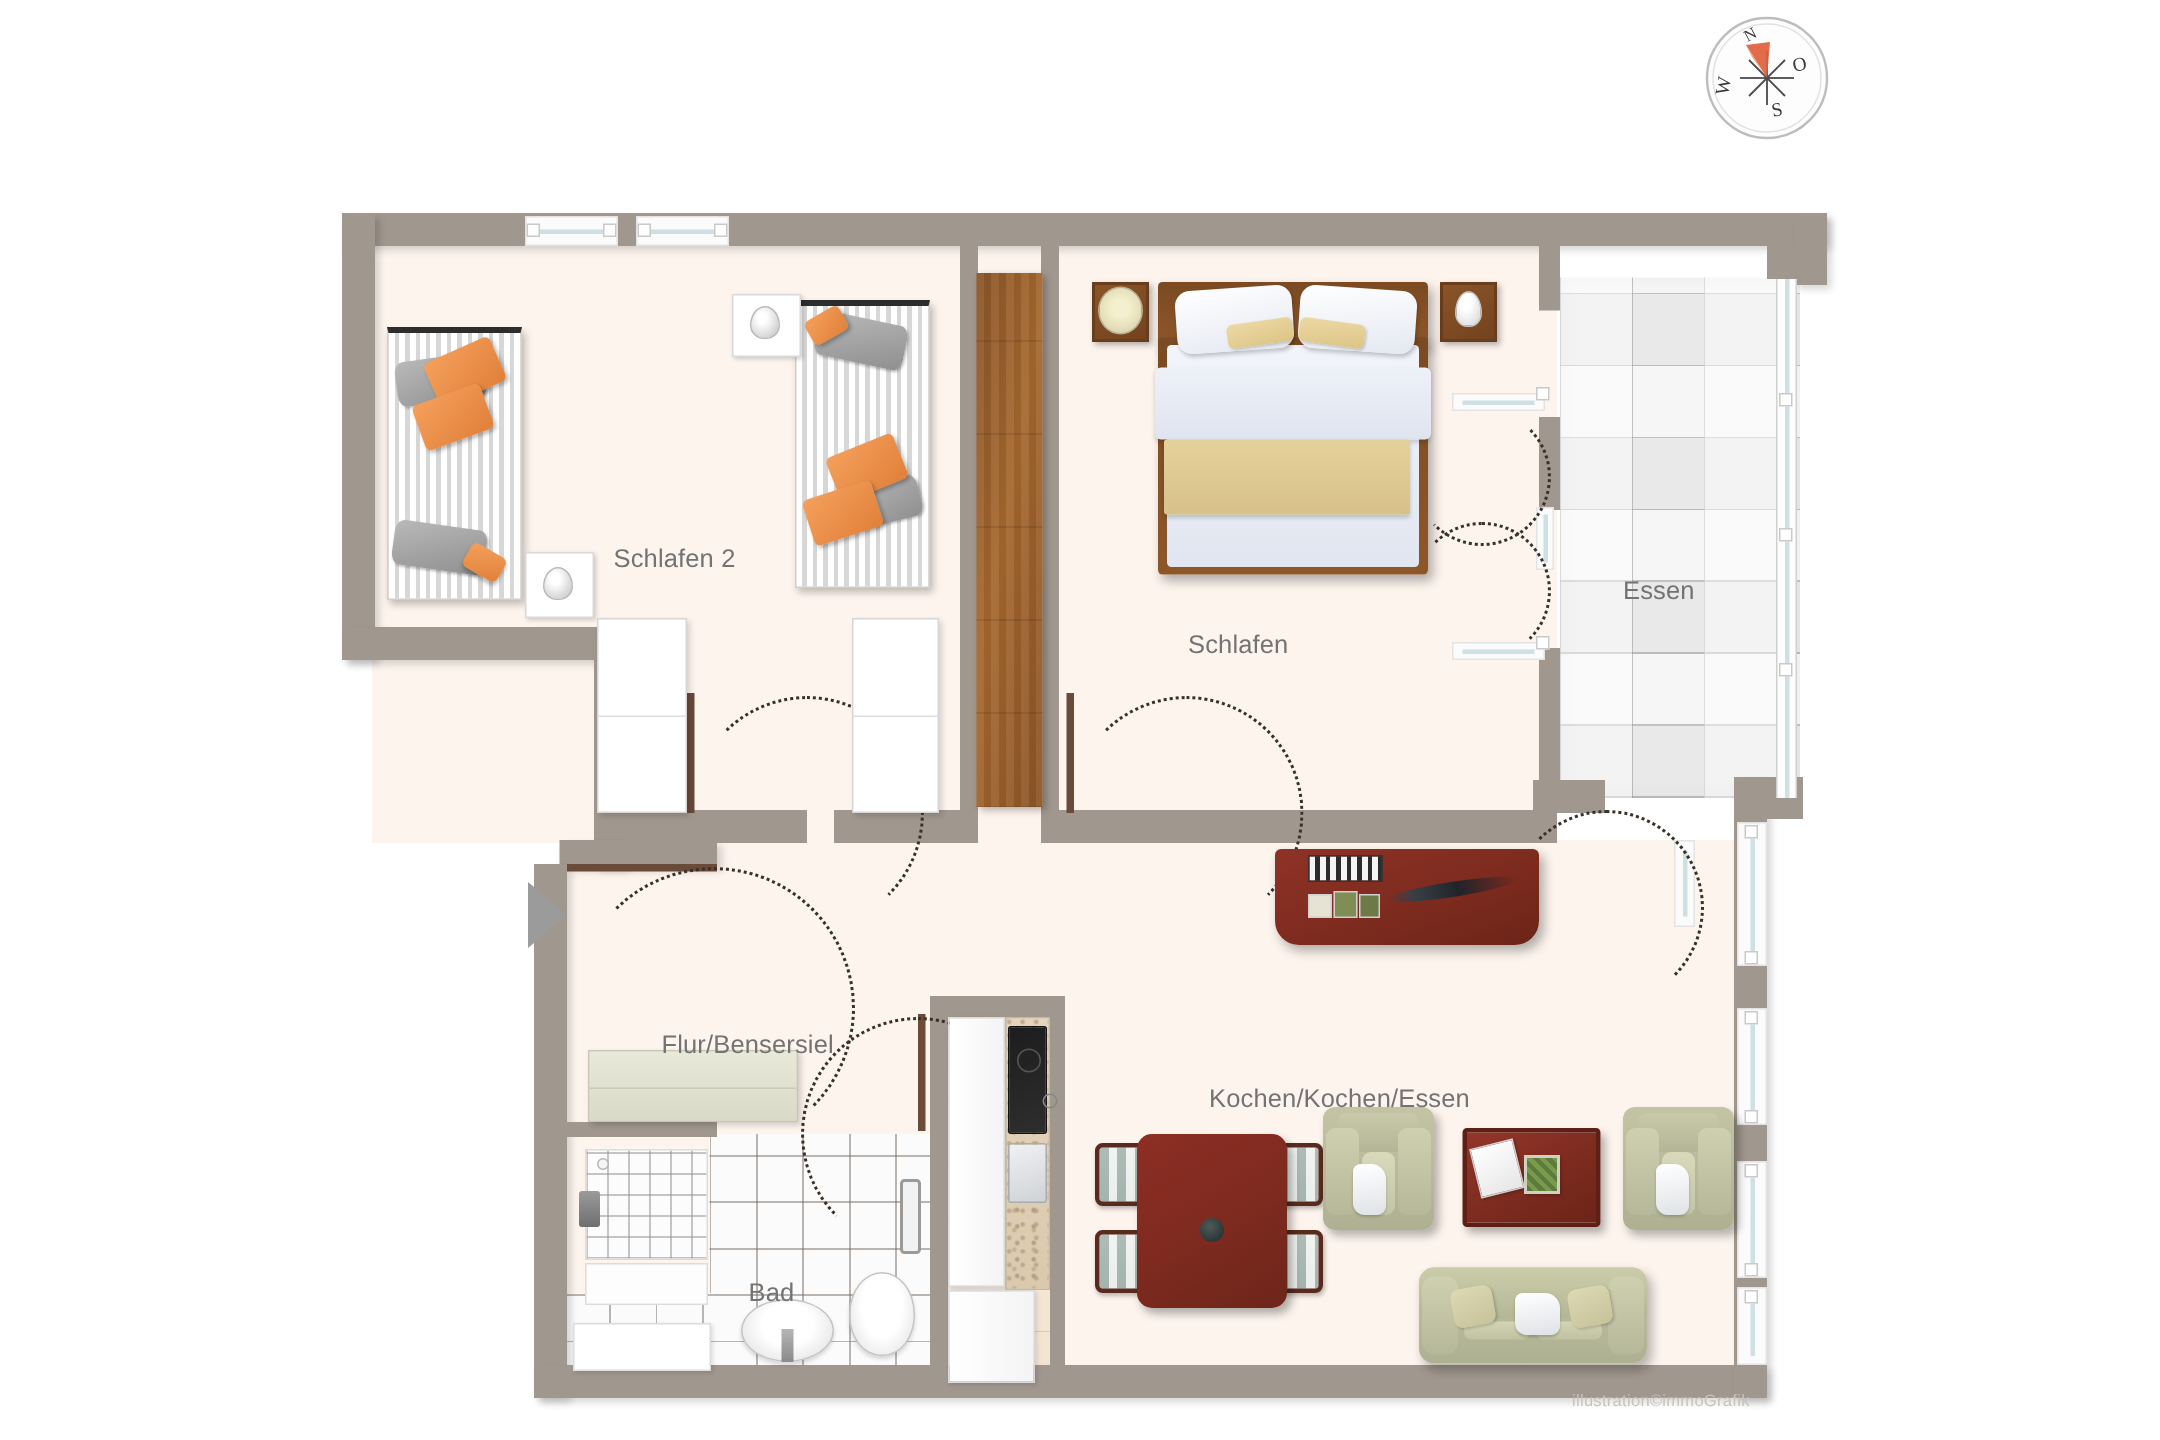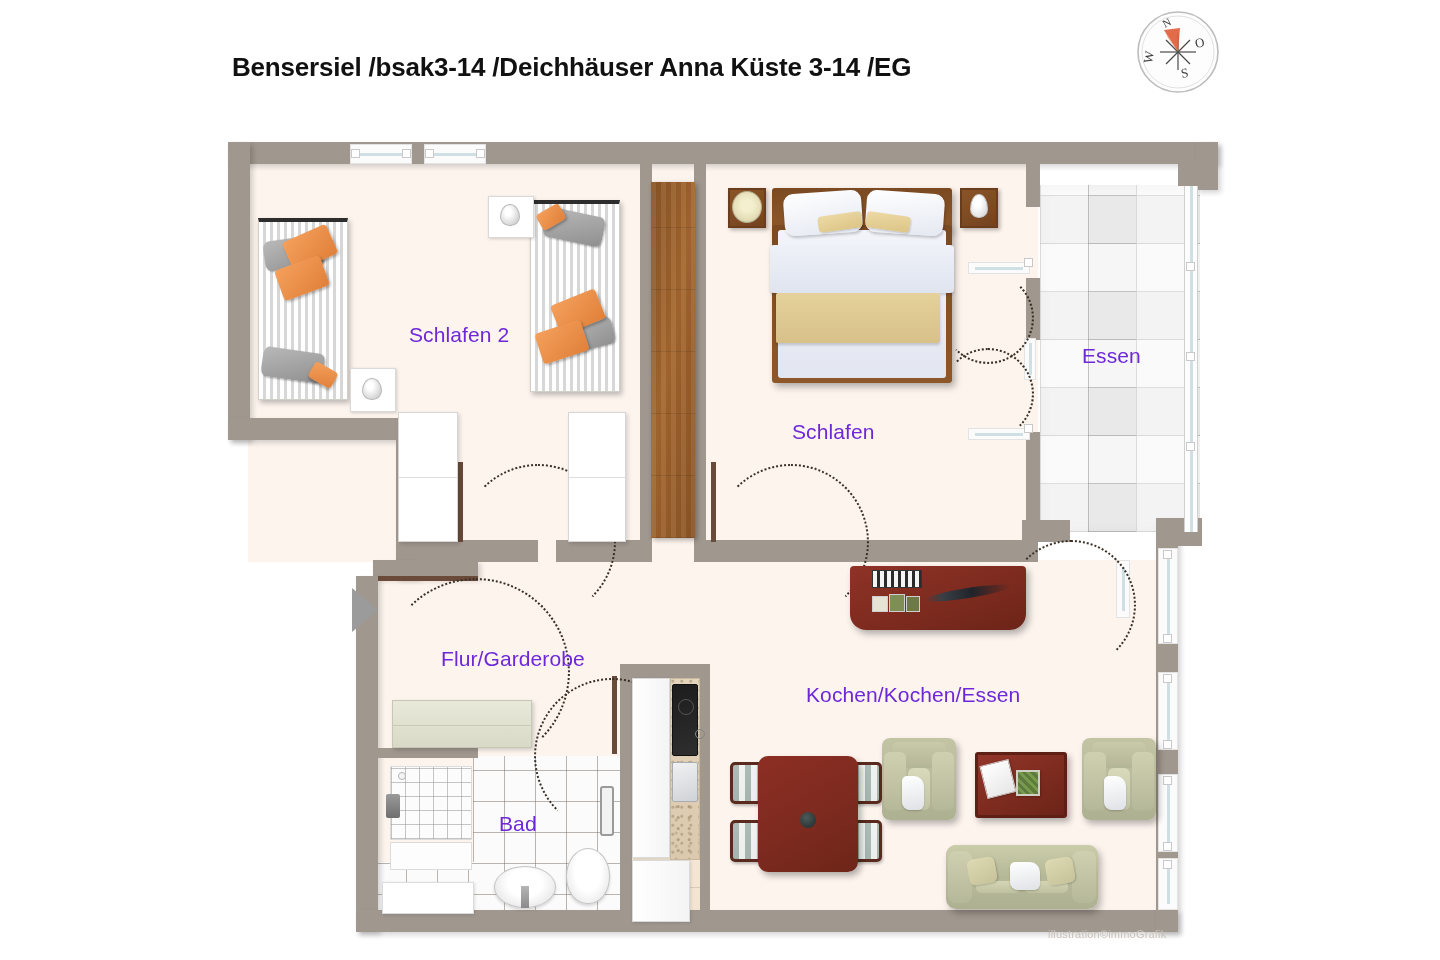--- a/index.html
+++ b/index.html
@@ -24,22 +24,22 @@
 
   
   .plan { position: absolute; left: 0; top: 0; width: 1440px; height: 960px; }
 
   
   .wall  { position: absolute; background: #a0978e; }
   .floor { position: absolute; background: #fdf4ee; }
   .shadow-wall { box-shadow: 3px 3px 5px rgba(0,0,0,0.16); }
 
   .room-label {
-    position: absolute; font-size: 21px; color: #6d28d9;
-    white-space: nowrap; letter-spacing: 0.1px;
+    position: absolute; font-size: 17px; color: #737373;
+    white-space: nowrap; letter-spacing: 0.1px; margin-top: 40px;
   }
 
   
   .window {
     position: absolute; background: #fbfbfb;
     border: 1px solid #e3e3e3;
   }
   .window::after {
     content: ""; position: absolute; left: 50%; top: 10%;
     width: 3px; height: 80%; margin-left: -1.5px;
@@ -356,21 +356,20 @@
 
   .towelrail{
     position:absolute; border:2px solid #9a9a9a; border-radius:3px; background:#f2f2f2;
   }
 </style>
 </head>
 <body>
 
 <div id="page">
 
-  <div class="title">Bensersiel /bsak3-14 /Deichhäuser Anna Küste 3-14 /EG</div>
 
   <div class="compass">
     <svg width="88" height="88" viewBox="0 0 88 88">
       <circle cx="44" cy="44" r="40" fill="#fdfdfd" stroke="#bdbdbd" stroke-width="1.6"></circle>
       <circle cx="44" cy="44" r="36" fill="none" stroke="#e2e2e2" stroke-width="1"></circle>
 
       <g stroke="#4a4a4a" stroke-width="1.2">
         <line x1="44" y1="44" x2="44" y2="26"></line>
         <line x1="44" y1="44" x2="62" y2="44"></line>
         <line x1="44" y1="44" x2="44" y2="62"></line>
@@ -606,22 +605,22 @@
     <div class="sink" style="left:494px;top:866px;width:62px;height:42px;"></div>
     <div class="fz" style="left:521px;top:886px;width:8px;height:22px;background:linear-gradient(180deg,#b5b5b5,#8a8a8a);"></div>
 
     <div class="toilet" style="left:566px;top:848px;width:44px;height:56px;"></div>
 
     <div class="towelrail" style="left:600px;top:786px;width:14px;height:50px;"></div>
 
     <div class="bench" style="left:392px;top:700px;width:140px;height:48px;"></div>
 
     <div class="room-label" style="left:409px;top:323px;">Schlafen 2</div>
-    <div class="room-label" style="left:792px;top:420px;text-align:right;">Schlafen</div>
+    <div class="room-label" style="left:792px;top:380px;text-align:right;">Schlafen</div>
     <div class="room-label" style="left:1082px;top:344px;">Essen</div>
-    <div class="room-label" style="left:441px;top:647px;">Flur/Garderobe</div>
+    <div class="room-label" style="left:441px;top:647px;">Flur/Bensersiel</div>
     <div class="room-label" style="left:499px;top:812px;">Bad</div>
     <div class="room-label" style="left:806px;top:683px;">Kochen/Kochen/Essen</div>
 
     <div class="watermark" style="left:1048px;top:928px;">illustration©immoGrafik</div>
 
   </div>
 </div>
 
 </body></html>

